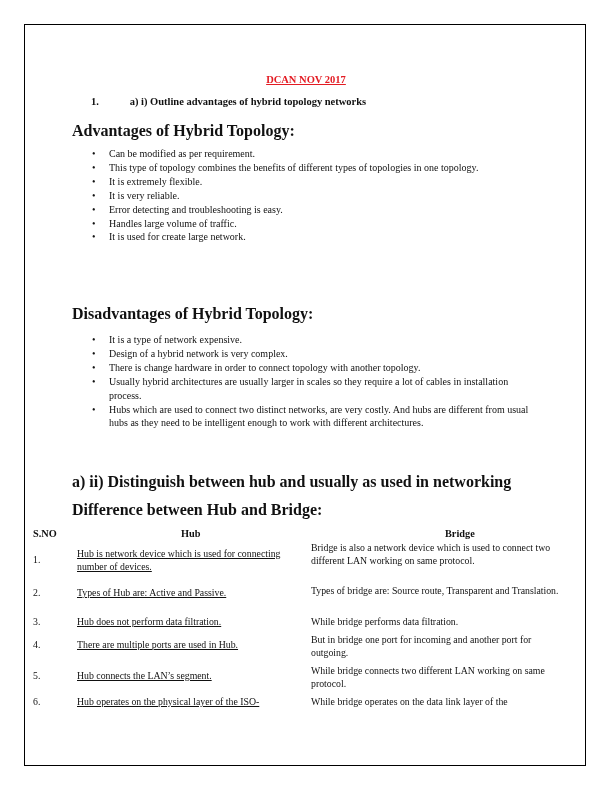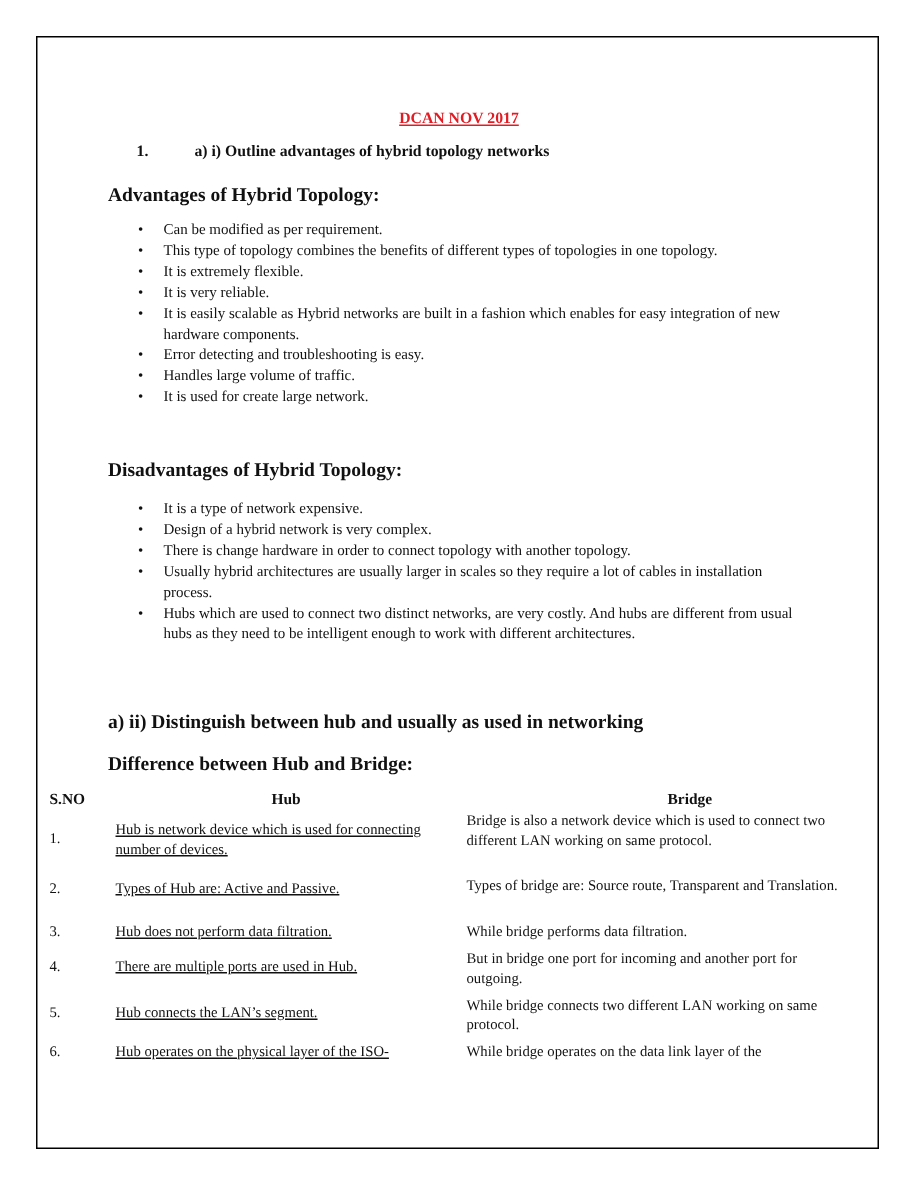--- a/index.html
+++ b/index.html
@@ -15,21 +15,21 @@
   .abs { position: absolute; }
   .title {
     left: 0; width: 612px; top: 74px; text-align: center;
     color: #e31b23; font-weight: bold; font-size: 10.5px;
     text-decoration: underline;
   }
   .q1 {
     left: 91px; top: 96px; font-weight: bold; font-size: 10.5px;
   }
   .q1 .num { display: inline-block; width: 14px; }
-  .heading { left: 72px; font-weight: bold; font-size: 13px; }
+  .heading { left: 72px; font-weight: bold; font-size: 16px; }
   ul.bullets {
     position: absolute; left: 92px; width: 450px; margin: 0; padding: 0;
     list-style: none; font-size: 10px; line-height: 13.9px;
   }
   ul.bullets li { position: relative; padding-left: 17px; }
   ul.bullets li::before {
     content: "\2022"; position: absolute; left: 0; top: 0; font-size: 10px;
   }
   .table { position: absolute; left: 33px; top: 528px; width: 530px; font-size: 9.8px; }
   .th { position: absolute; font-weight: bold; font-size: 10.3px; }
@@ -50,21 +50,20 @@
   <span style="margin-left:22px">a) i) Outline advantages of hybrid topology networks</span>
 </div>
 
 <div class="abs heading" style="top:122px">Advantages of Hybrid Topology:</div>
 
 <ul class="bullets" style="top:147px">
   <li>Can be modified as per requirement.</li>
   <li>This type of topology combines the benefits of different types of topologies in one topology.</li>
   <li>It is extremely flexible.</li>
   <li>It is very reliable.</li>
-  <li>It is easily scalable as Hybrid networks are built in a fashion which enables for easy integration of new hardware components.</li>
   <li>Error detecting and troubleshooting is easy.</li>
   <li>Handles large volume of traffic.</li>
   <li>It is used for create large network.</li>
 </ul>
 
 <div class="abs heading" style="top:305px">Disadvantages of Hybrid Topology:</div>
 
 <ul class="bullets" style="top:333px">
   <li>It is a type of network expensive.</li>
   <li>Design of a hybrid network is very complex.</li>

